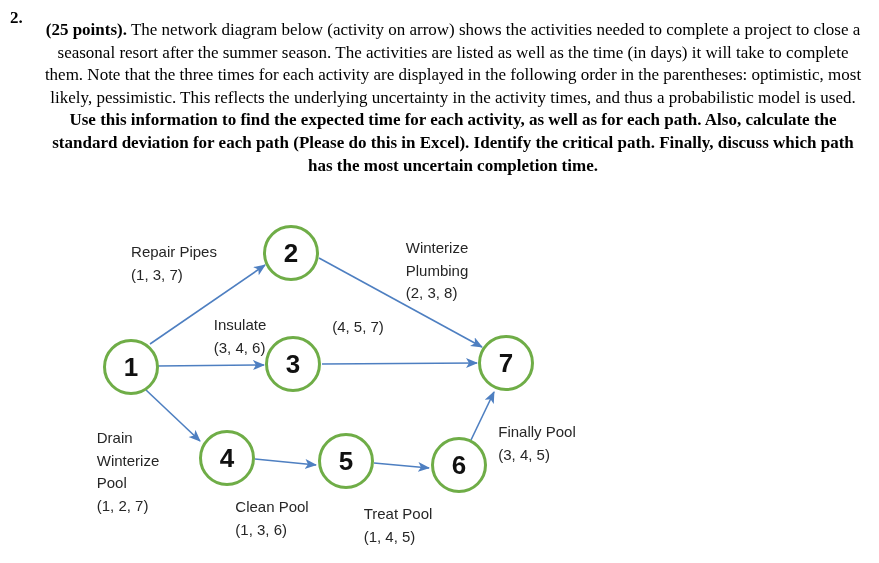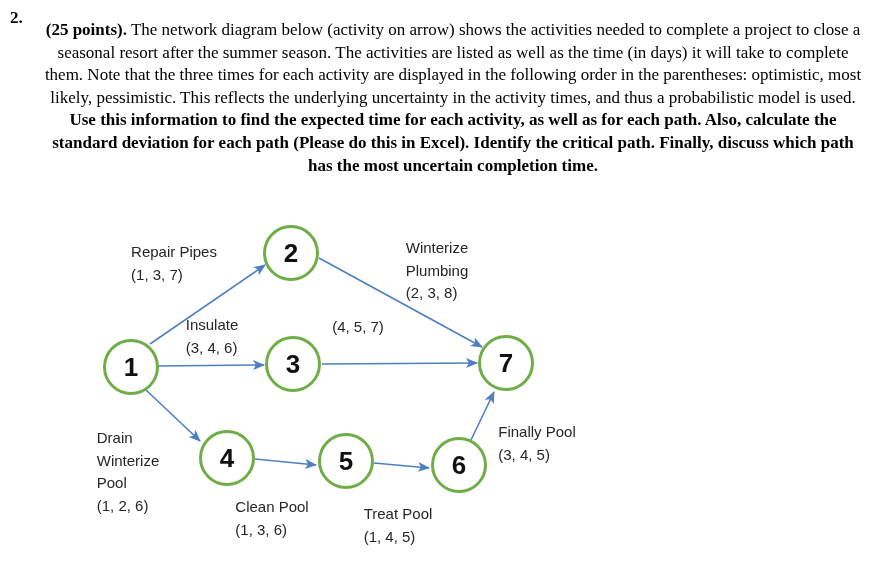--- a/index.html
+++ b/index.html
@@ -104,40 +104,40 @@
     </div>
   <div class="node" style="left:506px; top:363px">
       <span>7</span>
     </div>
 
   <div class="act" style="left:174px; top:241px">
     <div>Repair Pipes</div>
     <div>(1, 3, 7)</div>
   </div>
 
-  <div class="act" style="left:212px; top:314px">
+  <div class="act" style="left:240px; top:314px">
     <div>Insulate</div>
     <div>(3, 4, 6)</div>
   </div>
 
   <div class="act" style="left:437px; top:237px">
     <div>Winterize</div>
     <div>Plumbing</div>
     <div>(2, 3, 8)</div>
   </div>
 
   <div class="act" style="left:358px; top:316px">
     <div>(4, 5, 7)</div>
   </div>
 
   <div class="act" style="left:128px; top:427px">
     <div>Drain</div>
     <div>Winterize</div>
     <div>Pool</div>
-    <div>(1, 2, 6)</div>
+    <div>(1, 2, 7)</div>
   </div>
 
   <div class="act" style="left:272px; top:496px">
     <div>Clean Pool</div>
     <div>(1, 3, 6)</div>
   </div>
 
   <div class="act" style="left:398px; top:503px">
     <div>Treat Pool</div>
     <div>(1, 4, 5)</div>

